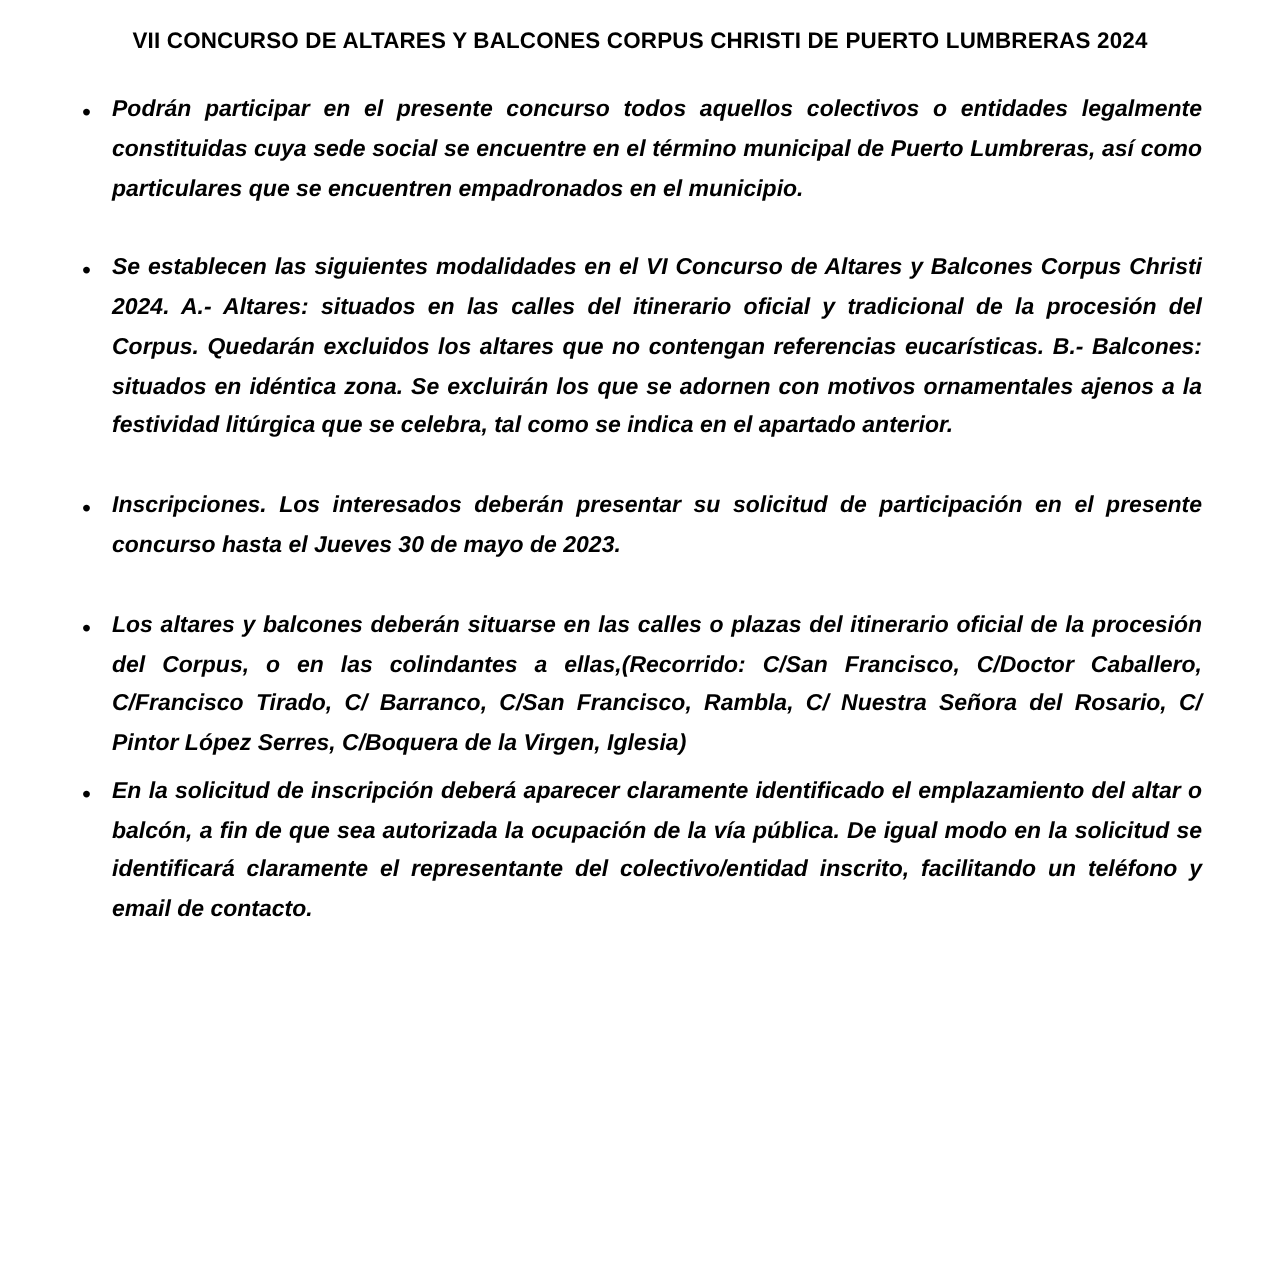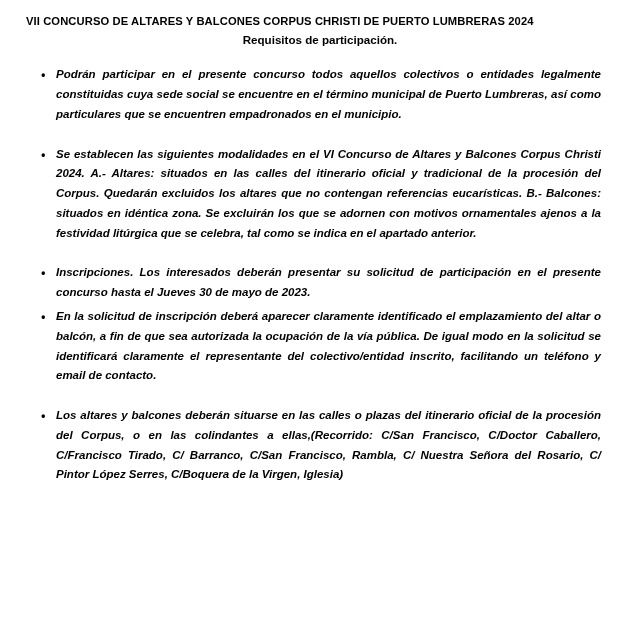--- a/index.html
+++ b/index.html
@@ -16,20 +16,21 @@
   }
   .page {
     box-sizing: border-box;
     width: 640px;
     height: 640px;
     padding: 14px 22px 0 22px;
   }
   .doc-title {
     font-size: 11.2px;
     font-weight: bold;
+    text-align: center;
     line-height: 1.35;
     letter-spacing: 0.1px;
     margin: 0 4px;
   }
   .doc-subtitle {
     font-size: 11.6px;
     font-weight: bold;
     text-align: center;
     line-height: 1.4;
     margin-top: 3px;
@@ -59,23 +60,22 @@
   }
   .gap-lg { margin-top: 20px; }
   .gap-sm { margin-top: 4px; }
 </style>
 </head>
 <body>
 
 <div class="page">
 
   <div class="doc-title">VII CONCURSO DE ALTARES Y BALCONES CORPUS CHRISTI DE PUERTO LUMBRERAS 2024</div>
-  <div class="doc-subtitle">Requisitos de participación.</div>
 
   <ul class="bullet-list">
     <li class="bullet-item gap-sm">Podrán participar en el presente concurso todos aquellos colectivos o entidades legalmente constituidas cuya sede social se encuentre en el término municipal de Puerto Lumbreras, así como particulares que se encuentren empadronados en el municipio.</li>
     <li class="bullet-item gap-lg">Se establecen las siguientes modalidades en el VI Concurso de Altares y Balcones Corpus Christi 2024. A.- Altares: situados en las calles del itinerario oficial y tradicional de la procesión del Corpus. Quedarán excluidos los altares que no contengan referencias eucarísticas. B.- Balcones: situados en idéntica zona. Se excluirán los que se adornen con motivos ornamentales ajenos a la festividad litúrgica que se celebra, tal como se indica en el apartado anterior.</li>
     <li class="bullet-item gap-lg">Inscripciones. Los interesados deberán presentar su solicitud de participación en el presente concurso hasta el Jueves 30 de mayo de 2023.</li>
+    <li class="bullet-item gap-lg">Los altares y balcones deberán situarse en las calles o plazas del itinerario oficial de la procesión del Corpus, o en las colindantes a ellas,(Recorrido: C/San Francisco, C/Doctor Caballero, C/Francisco Tirado, C/ Barranco, C/San Francisco, Rambla, C/ Nuestra Señora del Rosario, C/ Pintor López Serres, C/Boquera de la Virgen, Iglesia)</li>
     <li class="bullet-item gap-sm">En la solicitud de inscripción deberá aparecer claramente identificado el emplazamiento del altar o balcón, a fin de que sea autorizada la ocupación de la vía pública. De igual modo en la solicitud se identificará claramente el representante del colectivo/entidad inscrito, facilitando un teléfono y email de contacto.</li>
-    <li class="bullet-item gap-lg">Los altares y balcones deberán situarse en las calles o plazas del itinerario oficial de la procesión del Corpus, o en las colindantes a ellas,(Recorrido: C/San Francisco, C/Doctor Caballero, C/Francisco Tirado, C/ Barranco, C/San Francisco, Rambla, C/ Nuestra Señora del Rosario, C/ Pintor López Serres, C/Boquera de la Virgen, Iglesia)</li>
   </ul>
 
 </div>
 
 </body></html>

